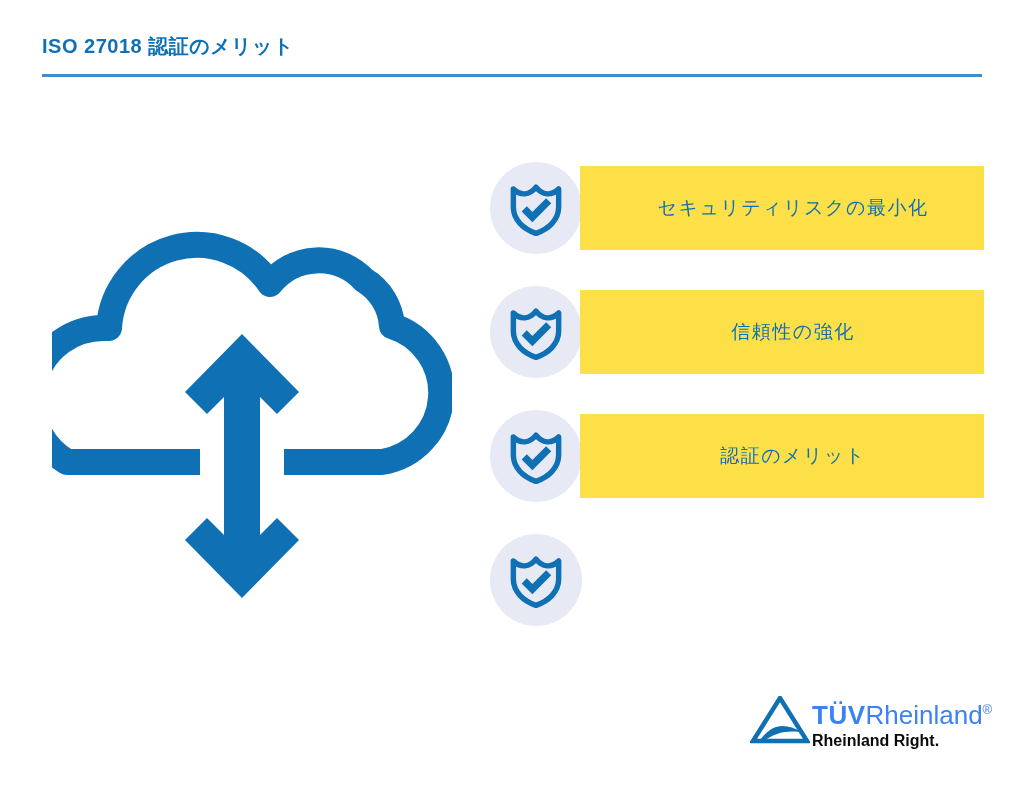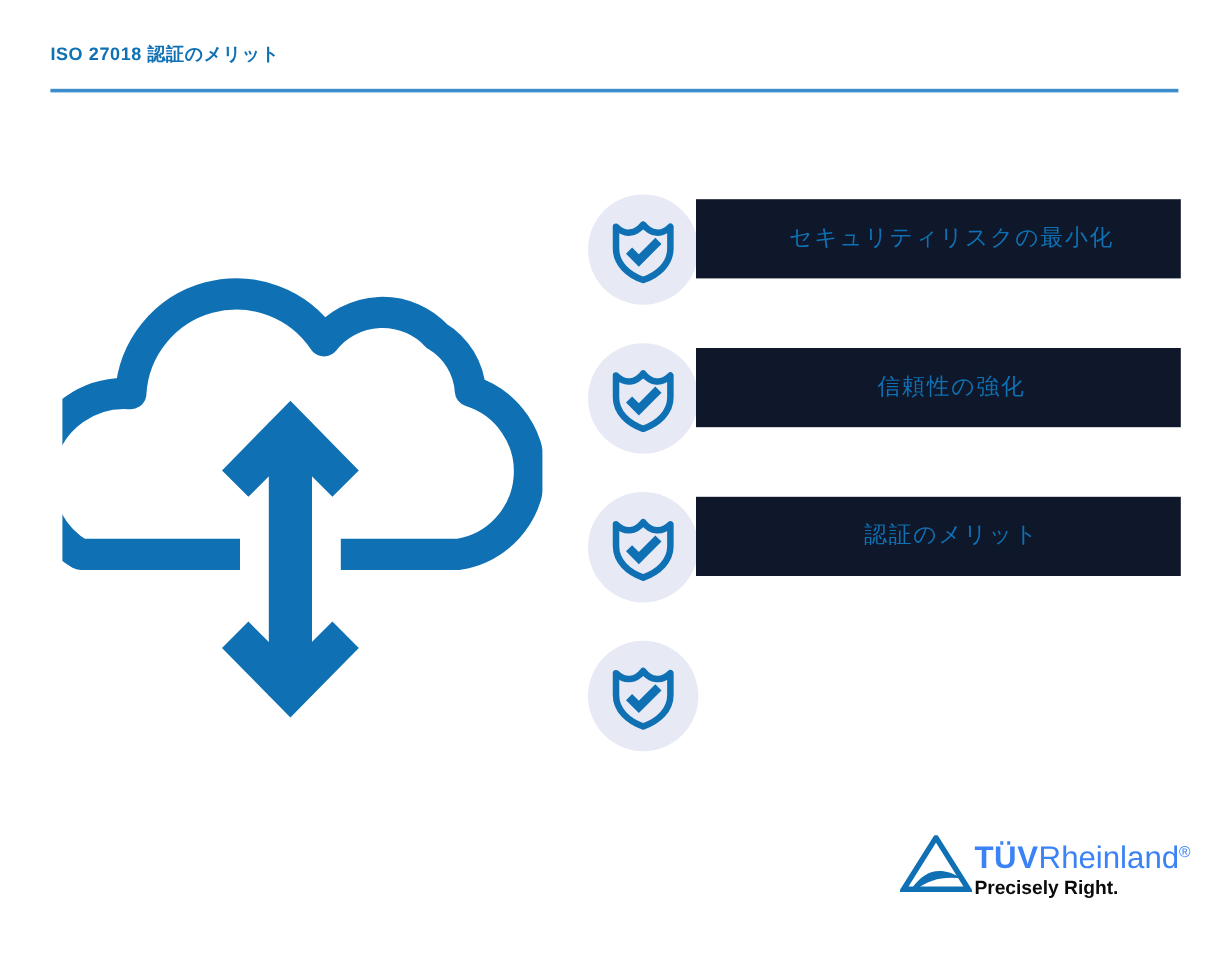--- a/index.html
+++ b/index.html
@@ -22,21 +22,21 @@
     position: absolute;
     inset: 0;
     background: #ffffff;
   }
 
   
   .page-title {
     position: absolute;
     left: 42px;
     top: 32px;
-    font-size: 15px;
+    font-size: 20px;
     font-weight: bold;
     letter-spacing: 0.5px;
     color: #0F71B4;
     white-space: nowrap;
     line-height: 28px;
   }
   .title-rule {
     position: absolute;
     left: 42px;
     top: 74px;
@@ -76,22 +76,22 @@
   .benefit-row:nth-child(1) { top: 0px; }
   .benefit-row:nth-child(2) { top: 124px; }
   .benefit-row:nth-child(3) { top: 248px; }
   .benefit-row:nth-child(4) { top: 372px; }
 
   .benefit-bar {
     position: absolute;
     left: 90px;
     top: 4px;
     right: 0;
-    height: 66px;
-    background: #0f172a;
+    height: 84px;
+    background: #fde047;
     display: flex;
     align-items: center;
     justify-content: center;
   }
   .benefit-label {
     font-size: 19px;
     color: #0F71B4;
     letter-spacing: 1.5px;
     line-height: 26px;
     text-align: center;
@@ -250,16 +250,16 @@
   <div class="brand-logo">
     <div class="logo-mark">
       <svg viewBox="0 0 60 48" xmlns="http://www.w3.org/2000/svg" aria-hidden="true">
         <path d="M30 2 L57 45 L3 45 Z" fill="none" stroke="#0F71B4" stroke-width="4.5" stroke-linejoin="miter"></path>
         <path d="M10 44 C22 28 34 26 52 36 C36 34 24 37 14 45 Z" fill="#0F71B4"></path>
       </svg>
     </div>
     <div class="logo-wordmark">
       <span class="logo-tuv">TÜV</span><span class="logo-rheinland">Rheinland</span><span class="logo-reg">®</span>
     </div>
-    <div class="logo-tagline">Precisely Right.</div>
+    <div class="logo-tagline">Rheinland Right.</div>
   </div>
 
 </div>
 
 </body></html>

